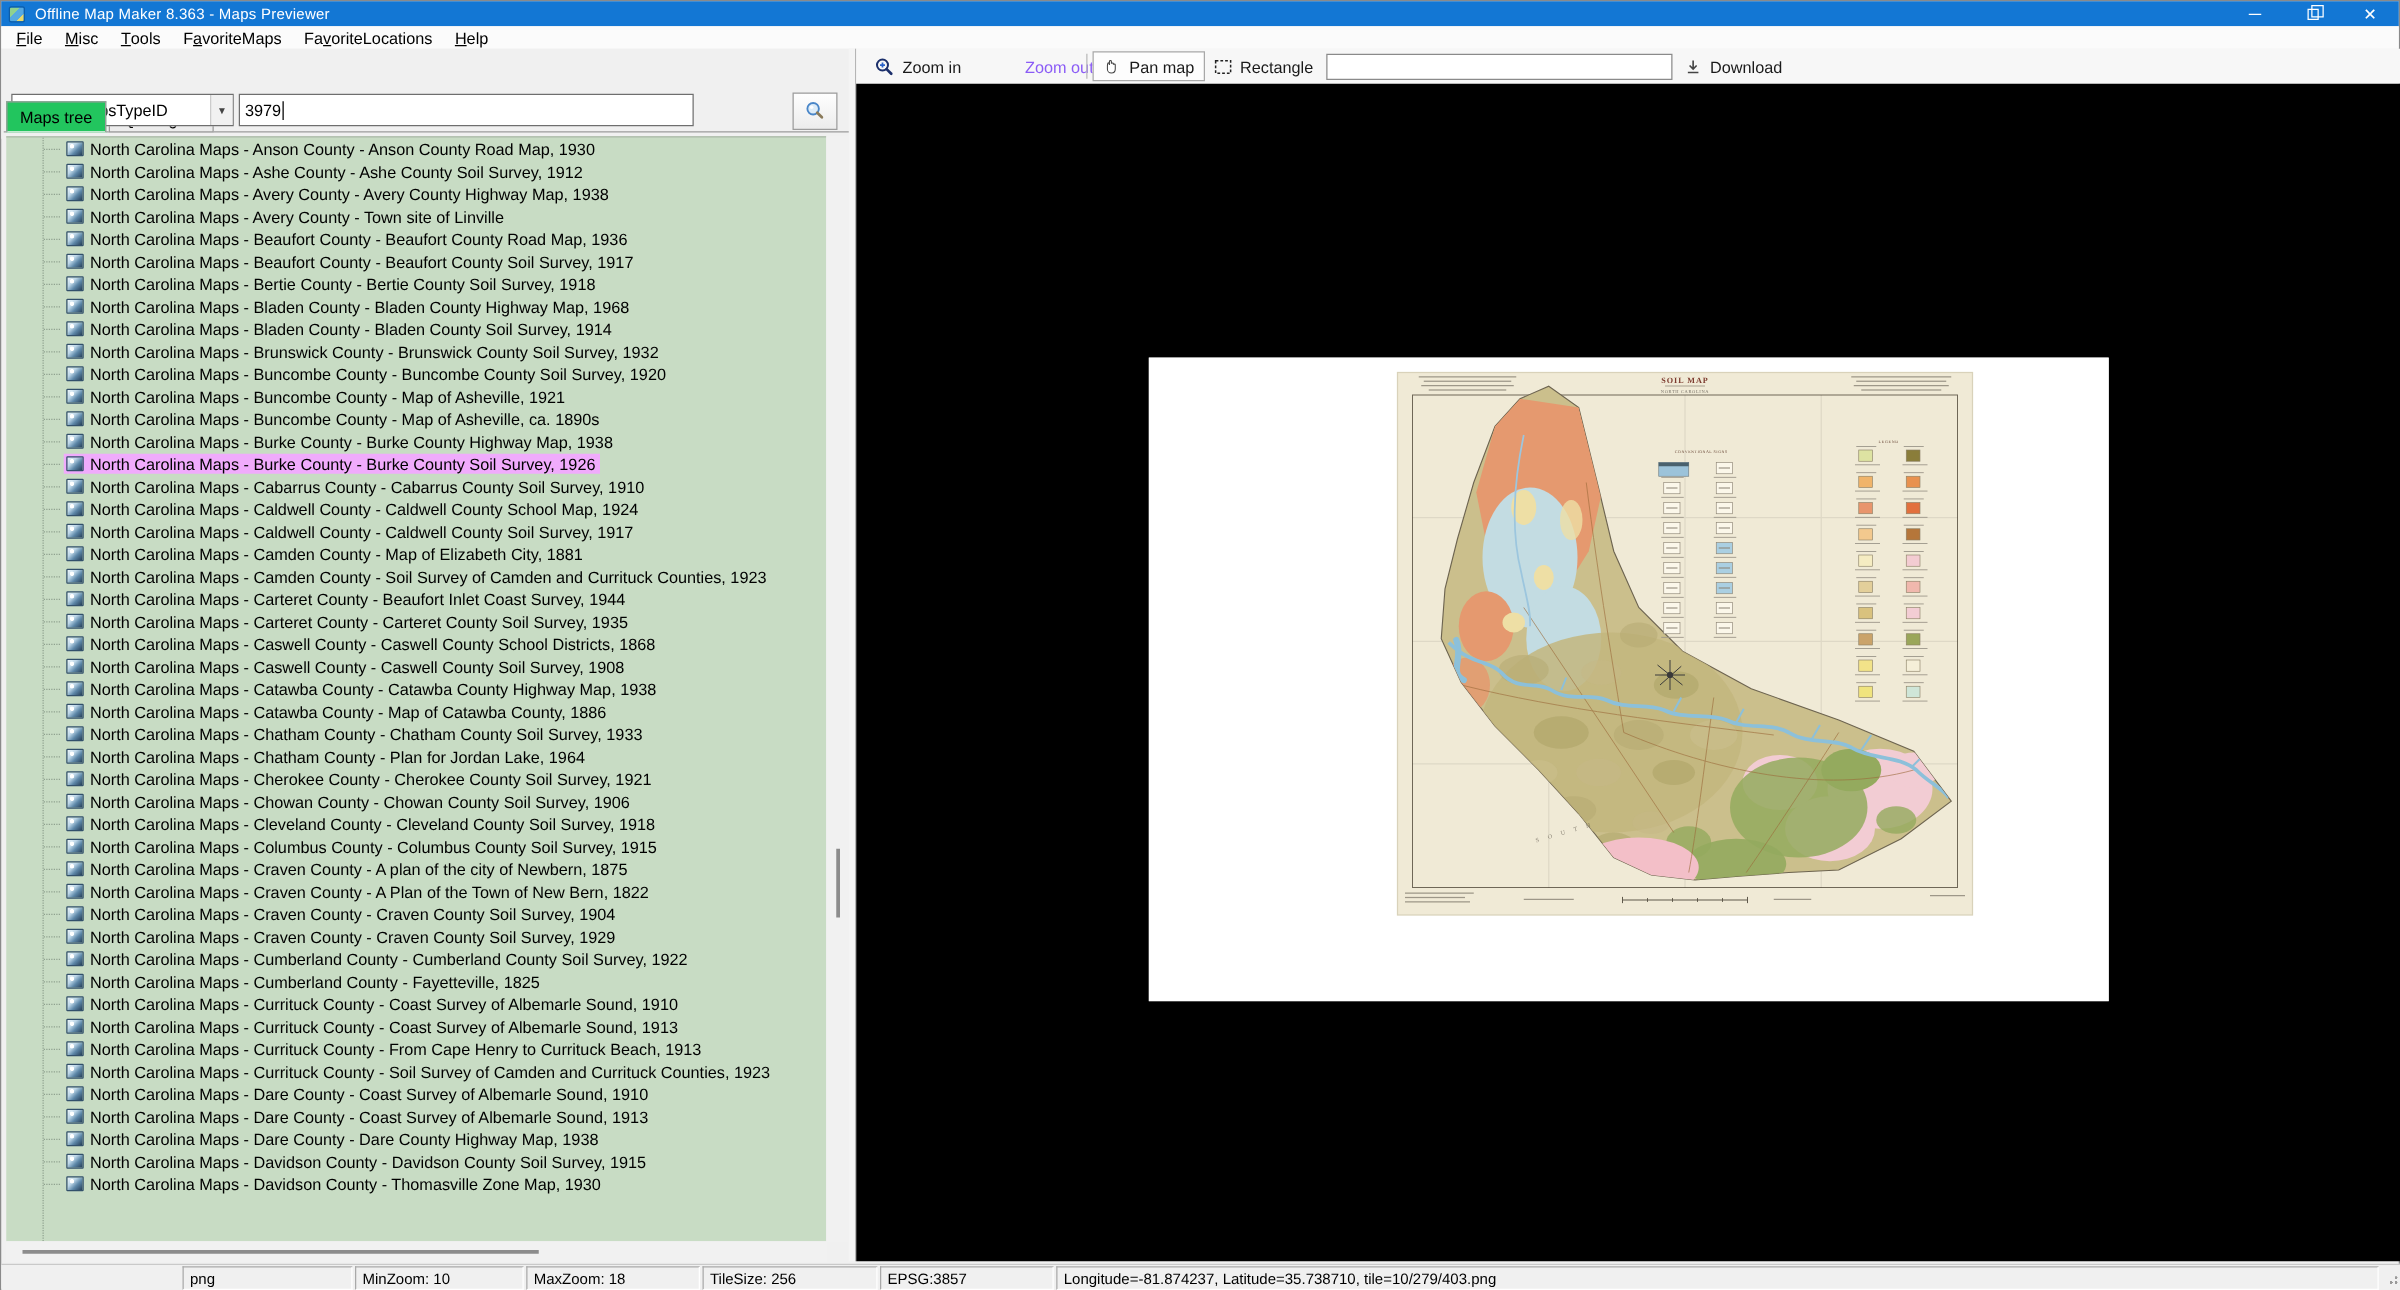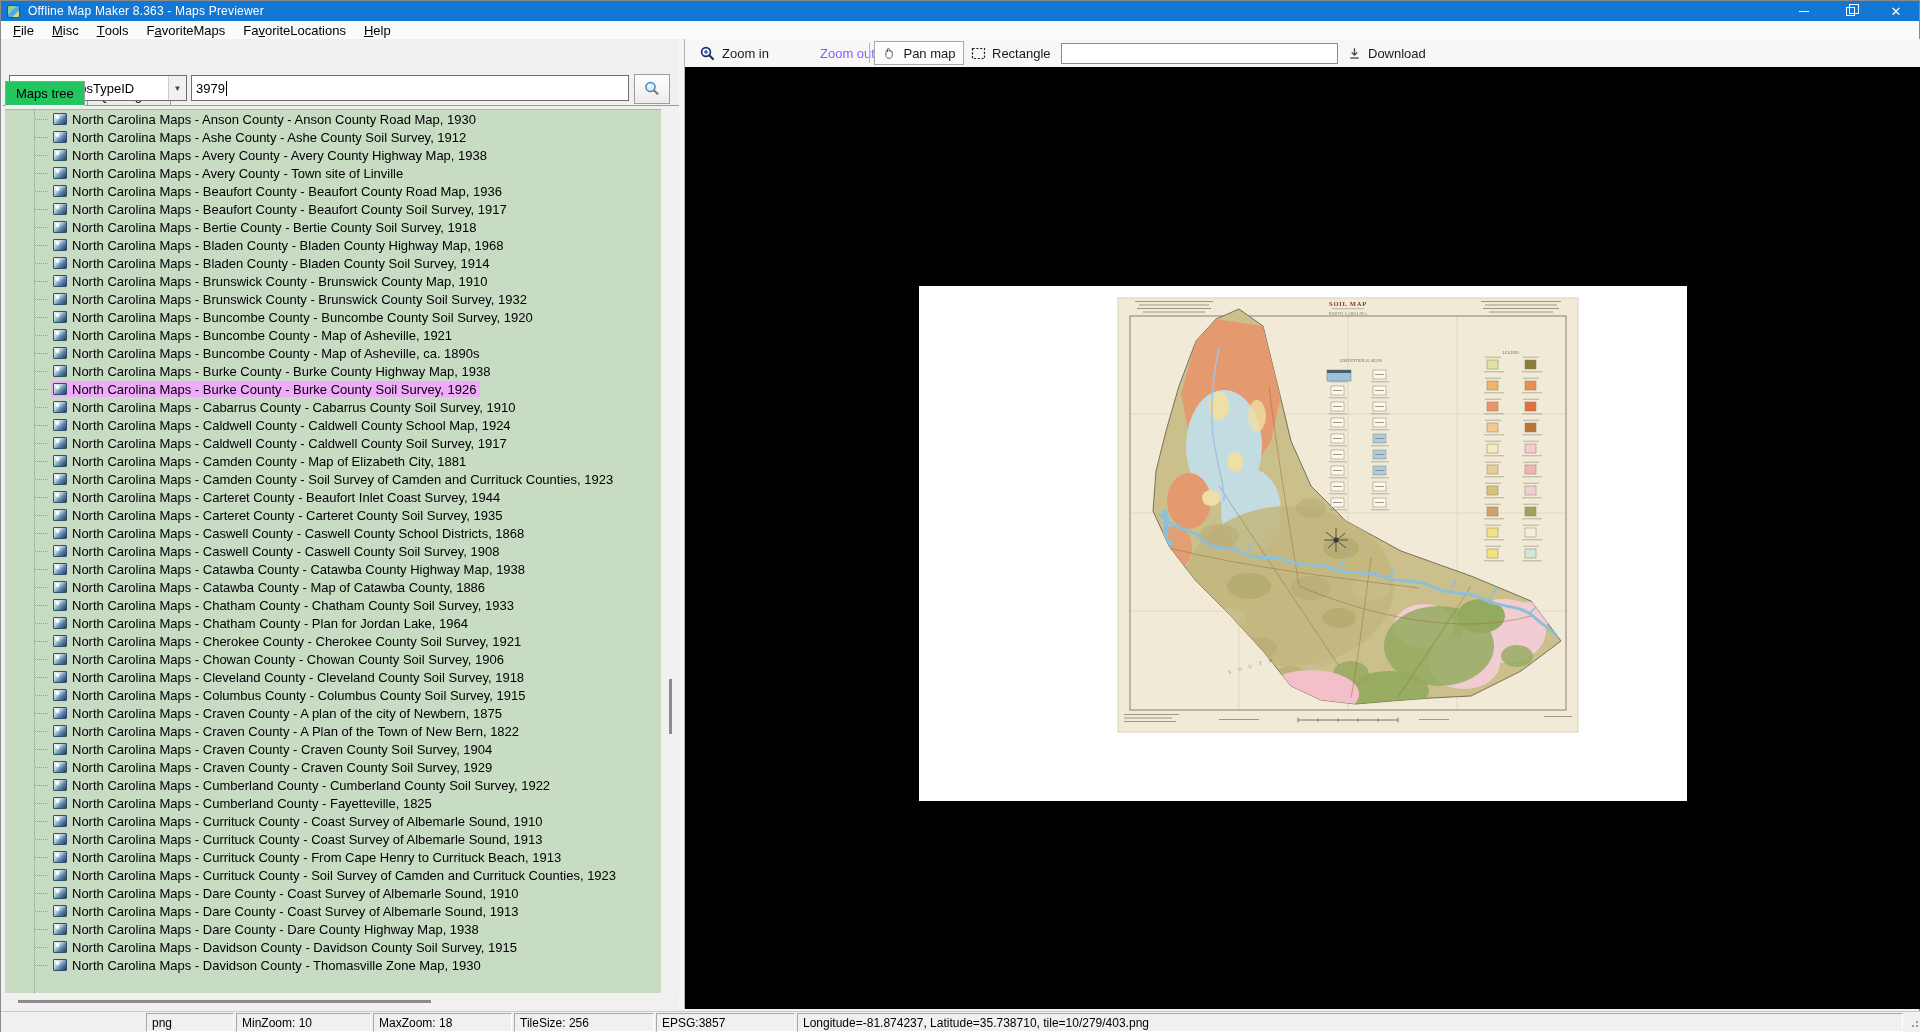--- a/index.html
+++ b/index.html
@@ -30,21 +30,21 @@
   .left-chrome { position:absolute; top:38px; left:0; width:684px; height:72px; background:#f0f0f0; }
   .tab-baseline { position:absolute; top:66px; left:2px; width:678px; border-top:1px solid #9b9b9b; }
   .tab { position:absolute; font-size:13px; border:1px solid #9b9b9b; background:#ececec;
          display:flex; align-items:center; padding:0 10px; }
   .tab.active { top:42px; left:4px; height:25px; background:#22c55e; border-bottom:1px solid #f5f5f5; z-index:2; }
   .tab.inactive { top:45px; left:86px; height:22px; }
   .combo { position:absolute; top:74px; left:8px; width:178px; height:26px; border:1px solid #6e6e6e;
            background:#fff; font-size:13px; display:flex; align-items:center; padding-left:5px; }
   .combo-arrow { margin-left:auto; width:18px; height:100%; background:#f1f1f1; border-left:1px solid #cccccc;
                  display:flex; align-items:center; justify-content:center; font-size:8px; color:#444; }
-  .find-input { position:absolute; top:74px; left:190px; width:438px; height:26px; border:1px solid #6e6e6e;
+  .find-input { position:absolute; top:74px; left:190px; width:364px; height:26px; border:1px solid #6e6e6e;
                 background:#fff; font-size:13px; display:flex; align-items:center; padding-left:4px; }
   .caret { width:1px; height:15px; background:#000; margin-left:1px; }
   .search-btn { position:absolute; top:73px; left:633px; width:36px; height:30px;
                 background:linear-gradient(#fefefe,#ececec); border:1px solid #9c9c9c;
                 display:flex; align-items:center; justify-content:center; }
 
   
   .tree { position:absolute; top:108px; left:4px; width:656px; height:884px; background:#c8dcc4;
           overflow:hidden; border-top:1px solid #aab8a8; }
   .tree::before { content:''; position:absolute; left:29px; top:0; bottom:0; border-left:1px dotted #8fa18f; }
@@ -192,26 +192,20 @@
       <div class="tree-row">
     <span class="row-inner">
       <span class="node-icon"></span>
       <span class="row-label">North Carolina Maps - Bladen County - Bladen County Highway Map, 1968</span>
     </span>
   </div>
       <div class="tree-row">
     <span class="row-inner">
       <span class="node-icon"></span>
       <span class="row-label">North Carolina Maps - Bladen County - Bladen County Soil Survey, 1914</span>
-    </span>
-  </div>
-      <div class="tree-row">
-    <span class="row-inner">
-      <span class="node-icon"></span>
-      <span class="row-label">North Carolina Maps - Brunswick County - Brunswick County Map, 1910</span>
     </span>
   </div>
       <div class="tree-row">
     <span class="row-inner">
       <span class="node-icon"></span>
       <span class="row-label">North Carolina Maps - Brunswick County - Brunswick County Soil Survey, 1932</span>
     </span>
   </div>
       <div class="tree-row">
     <span class="row-inner">
@@ -742,21 +736,21 @@
           </g>
         </g>
       </svg>
     </div>
   </div>
 
   <div class="statusbar">
       <div class="status-panel" style="width: 142px; margin-top: 20px;">
     <span>MapsID: 3979</span>
   </div>
-      <div class="status-panel" style="width: 88px;">
+      <div class="status-panel" style="width: 136px;">
     <span>png</span>
   </div>
       <div class="status-panel" style="width: 135px;">
     <span>MinZoom: 10</span>
   </div>
       <div class="status-panel" style="width: 139px;">
     <span>MaxZoom: 18</span>
   </div>
       <div class="status-panel" style="width: 140px;">
     <span>TileSize: 256</span>

